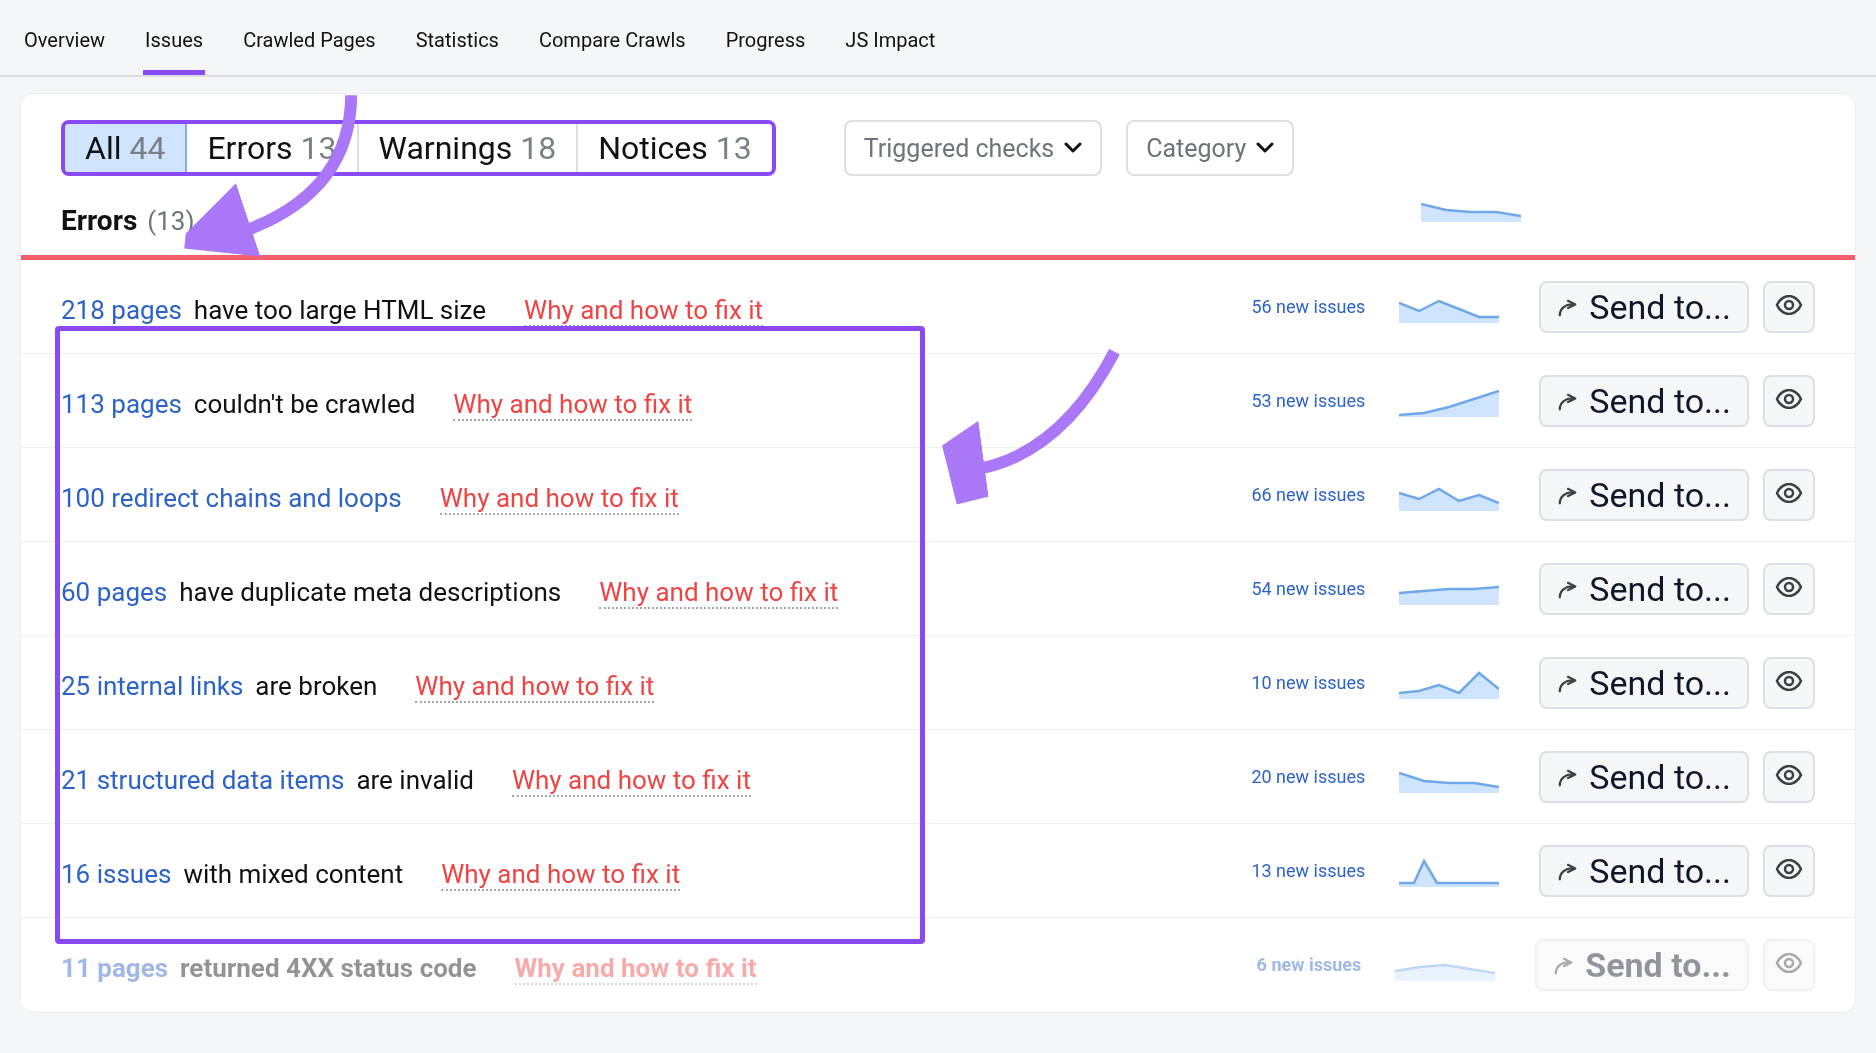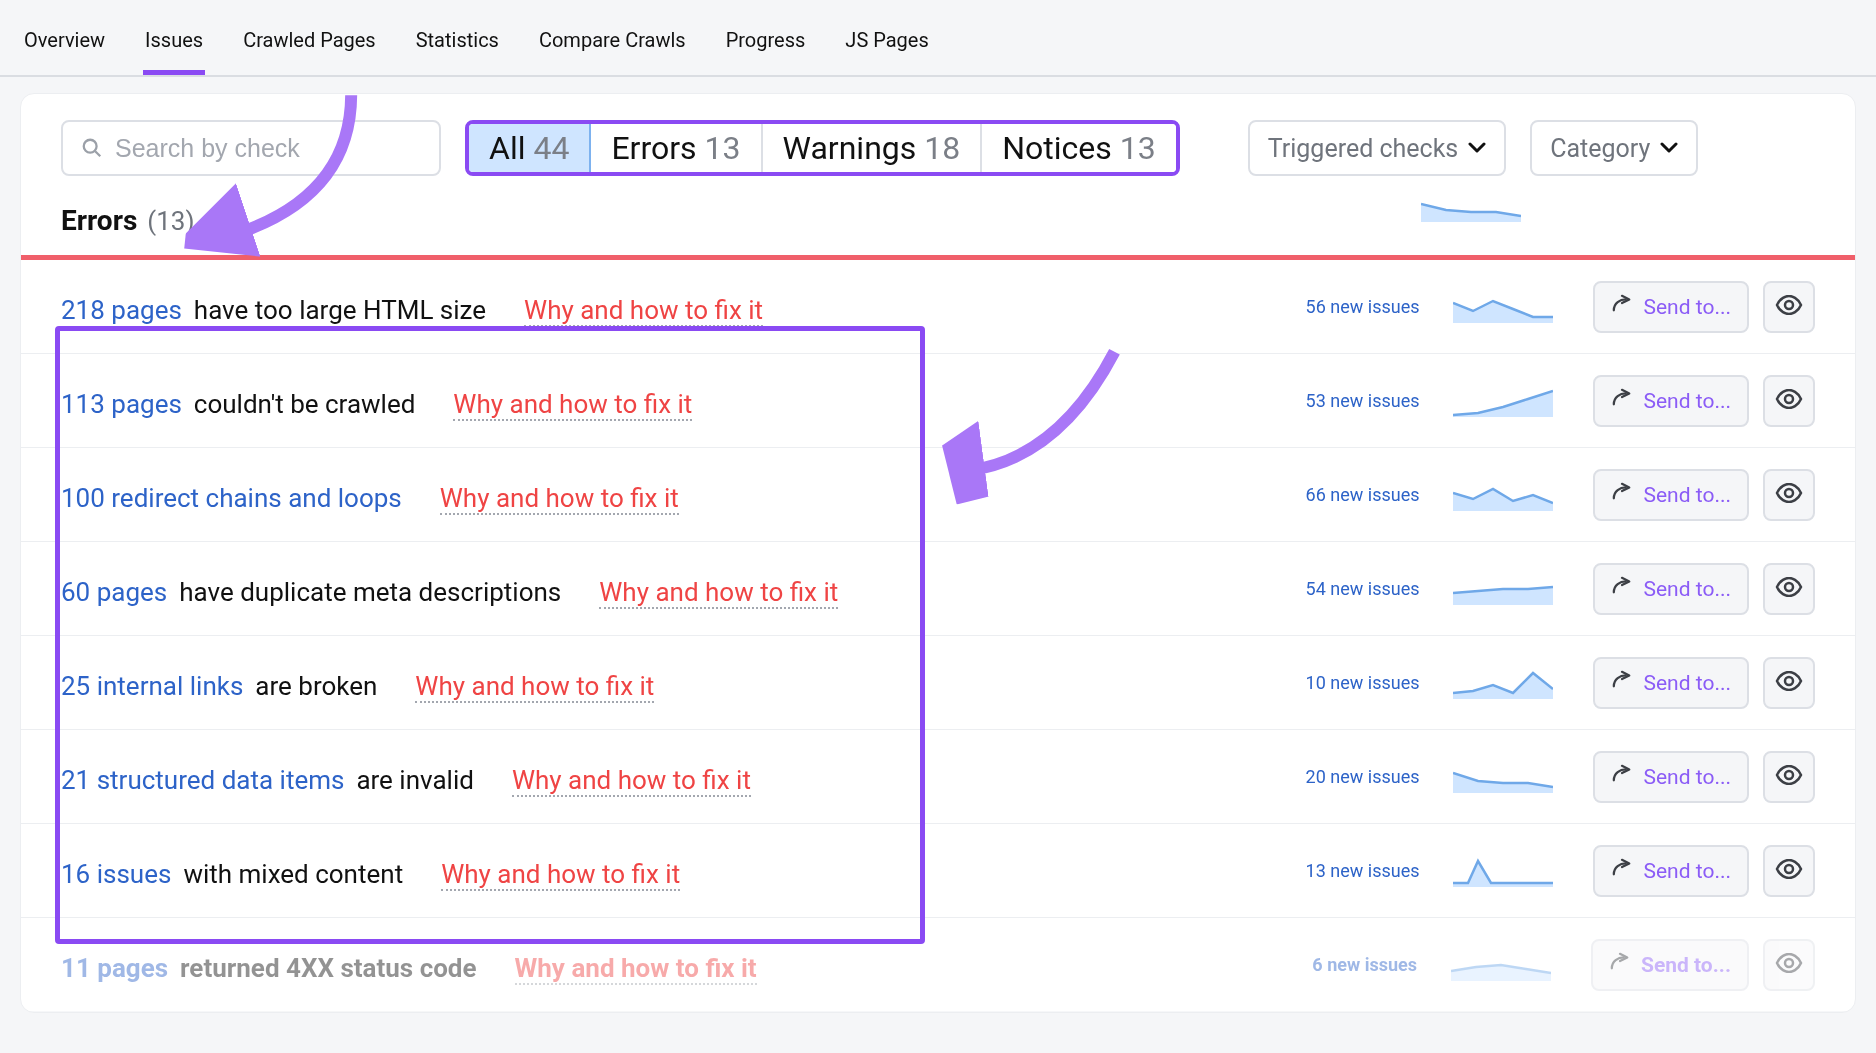--- a/index.html
+++ b/index.html
@@ -160,22 +160,22 @@
 }
 .row .send-btn {
   display: inline-flex;
   align-items: center;
   gap: 10px;
   border: 2px solid #dcdfe5;
   border-radius: 8px;
   background: #f5f6f8;
   padding: 8px 16px;
   height: 52px;
-  font-size: 21px;
-  color: #8b5cf6;
+  font-size: 34px;
+  color: #0f172a;
   cursor: pointer;
   margin-right: 14px;
 }
 .row .eye-btn {
   display: inline-flex;
   align-items: center;
   justify-content: center;
   border: 2px solid #dcdfe5;
   border-radius: 8px;
   background: #f5f6f8;
@@ -218,34 +218,25 @@
 
 <div class="scale">
 
 <div class="tabs" id="tabs">
       <div class="tab">Overview</div>
       <div class="tab active">Issues</div>
       <div class="tab">Crawled Pages</div>
       <div class="tab">Statistics</div>
       <div class="tab">Compare Crawls</div>
       <div class="tab">Progress</div>
-      <div class="tab">JS Pages</div>
+      <div class="tab">JS Impact</div>
     </div>
 
 <div class="panel">
   <div class="toolbar">
-    <div class="search">
-      <span class="search-icon">
-        <svg width="22" height="22" viewBox="0 0 24 24" fill="none" stroke="#9ba0a8" stroke-width="2.5">
-              <circle cx="10" cy="10" r="7"></circle>
-              <line x1="21" y1="21" x2="15.5" y2="15.5"></line>
-            </svg>
-      </span>
-      <input type="text" placeholder="Search by check" style="">
-    </div>
 
     <div class="filter-group" id="filters">
           <div class="filter-btn active">
             <span>All</span>
             <span class="count">44</span>
           </div>
           <div class="filter-btn">
             <span>Errors</span>
             <span class="count">13</span>
           </div>

